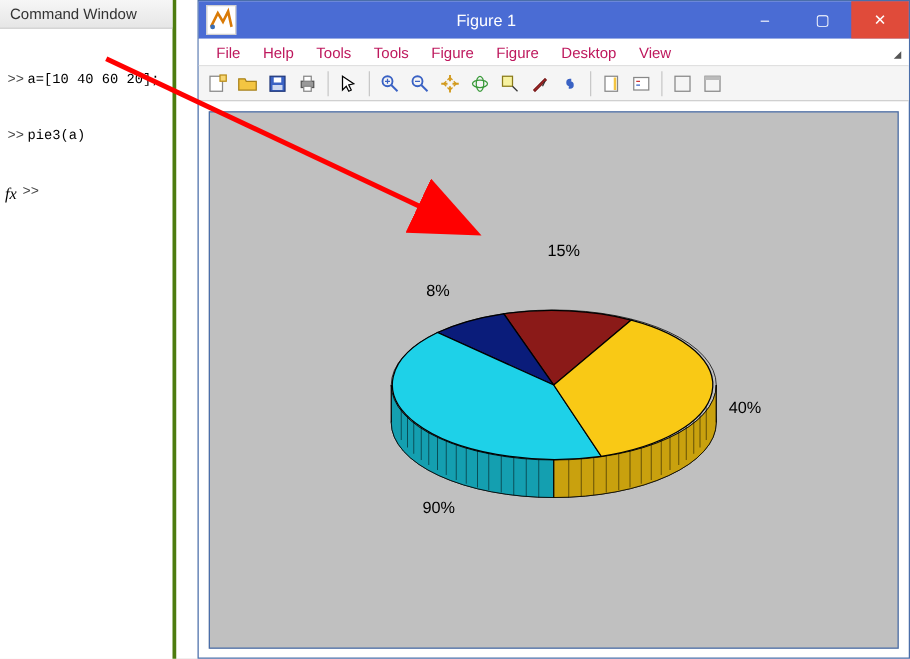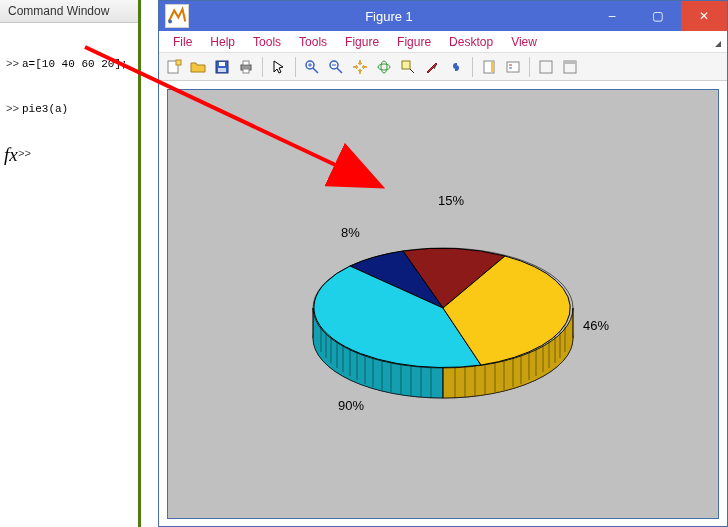--- a/index.html
+++ b/index.html
@@ -10,21 +10,21 @@
     position: absolute; left: 0; top: 0; width: 141px; height: 527px;
     background: #fff; border-right: 3px solid #4d7c0f;
   }
   .cmd-title {
     background: linear-gradient(#f6f6f6,#e6e6e6);
     border-bottom: 1px solid #c8c8c8; padding: 4px 8px; font-size: 12px; color: #333;
   }
   .cmd-body { padding: 4px 4px 4px 4px; font-family: Consolas, "Courier New", monospace; font-size: 11px; color: #000; line-height: 15px; white-space: pre; }
   .cmd-line { position: relative; padding-left: 18px; }
   .cmd-prompt { position: absolute; left: 2px; color: #444; }
-  .cmd-fx { position: absolute; left: 0; font-style: italic; font-family: "Times New Roman", serif; font-size: 19px; }
+  .cmd-fx { position: absolute; left: 0; font-style: italic; font-family: "Times New Roman", serif; font-size: 13px; }
 
   
   .figure-window {
     position: absolute; left: 158px; top: 0; width: 570px; height: 527px;
     border: 1px solid #4a6ea9;
     background: #fff;
   }
   .titlebar {
     height: 30px; background: #4a6cd4; color: #fff; display: flex; align-items: center;
     position: relative;
@@ -275,21 +275,21 @@
           <path d="M170 125 L130 68 A130 60 0 0 0 77 83 Z" fill="#0a1c7a"></path>
 
           <path d="M170 125 L77 83 A130 60 0 0 0 208 182 Z" fill="#1ed1e8"></path>
 
           <path d="M170 125 L208 182 A130 60 0 0 0 232 73 Z" fill="#f9c915"></path>
         </g>
       </svg>
       <span class="pie-label" style="left:165px; top:10px;">15%</span>
       <span class="pie-label" style="left:68px;  top:42px;">8%</span>
       <span class="pie-label" style="left:65px;  top:215px;">90%</span>
-      <span class="pie-label" style="left:310px; top:135px;">46%</span>
+      <span class="pie-label" style="left:310px; top:135px;">40%</span>
     </div>
   </div>
 </div>
 
 <svg class="arrow-svg">
   <defs>
     <marker id="ah" markerWidth="14" markerHeight="12" refX="12" refY="6" orient="auto">
       <path d="M0 0 L14 6 L0 12 Z" fill="#ff0000"></path>
     </marker>
   </defs>

